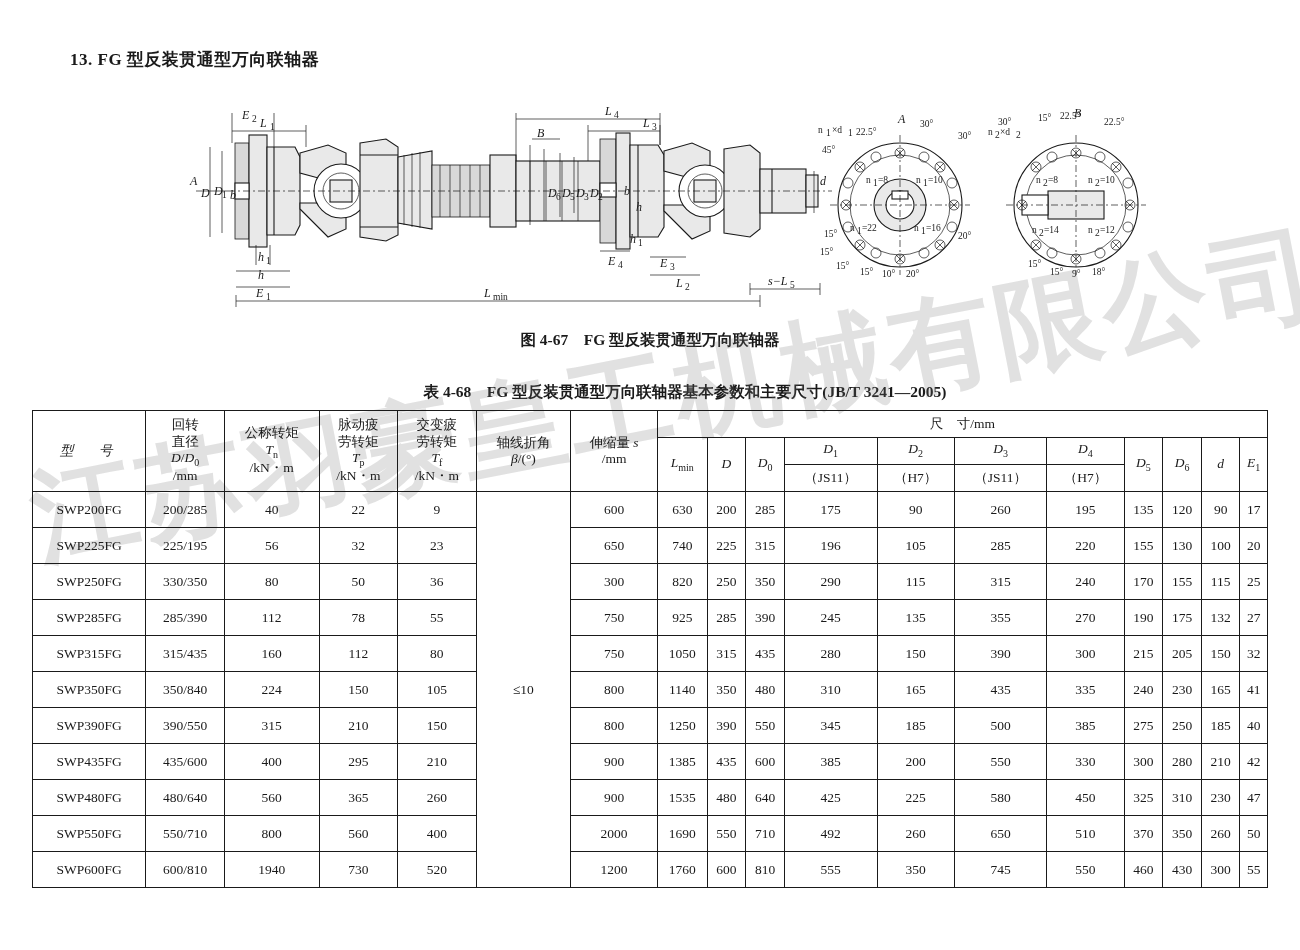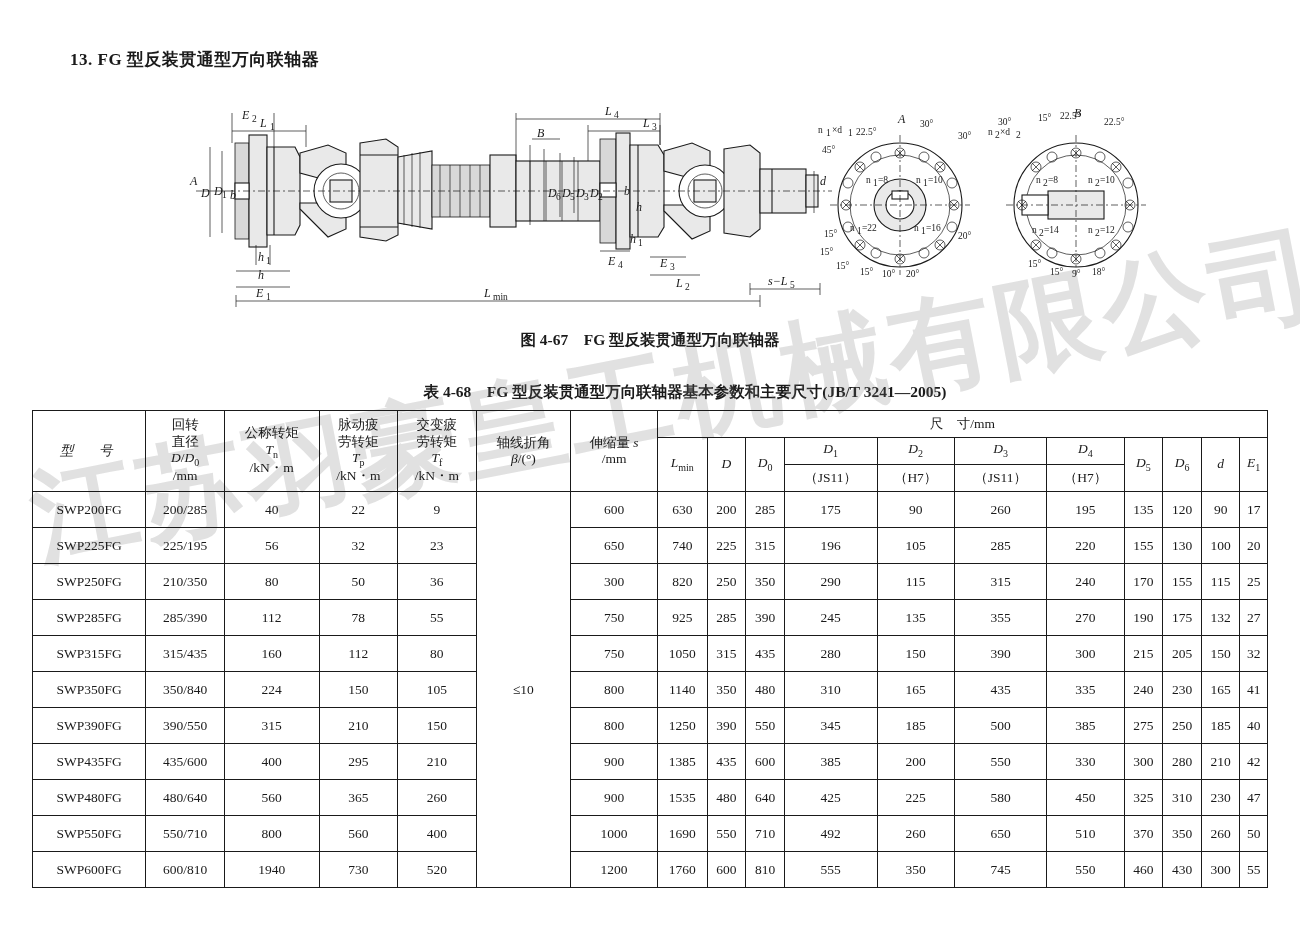--- a/index.html
+++ b/index.html
@@ -500,21 +500,21 @@
         <td>105</td>
         <td>285</td>
         <td>220</td>
         <td>155</td>
         <td>130</td>
         <td>100</td>
         <td>20</td>
       </tr>
       <tr>
         <td>SWP250FG</td>
-        <td>210/350</td>
+        <td>330/350</td>
         <td>80</td>
         <td>50</td>
         <td>36</td>
         <td>300</td>
         <td>820</td>
         <td>250</td>
         <td>350</td>
         <td>290</td>
         <td>115</td>
         <td>315</td>
@@ -637,21 +637,21 @@
         <td>310</td>
         <td>230</td>
         <td>47</td>
       </tr>
       <tr>
         <td>SWP550FG</td>
         <td>550/710</td>
         <td>800</td>
         <td>560</td>
         <td>400</td>
-        <td>1000</td>
+        <td>2000</td>
         <td>1690</td>
         <td>550</td>
         <td>710</td>
         <td>492</td>
         <td>260</td>
         <td>650</td>
         <td>510</td>
         <td>370</td>
         <td>350</td>
         <td>260</td>

